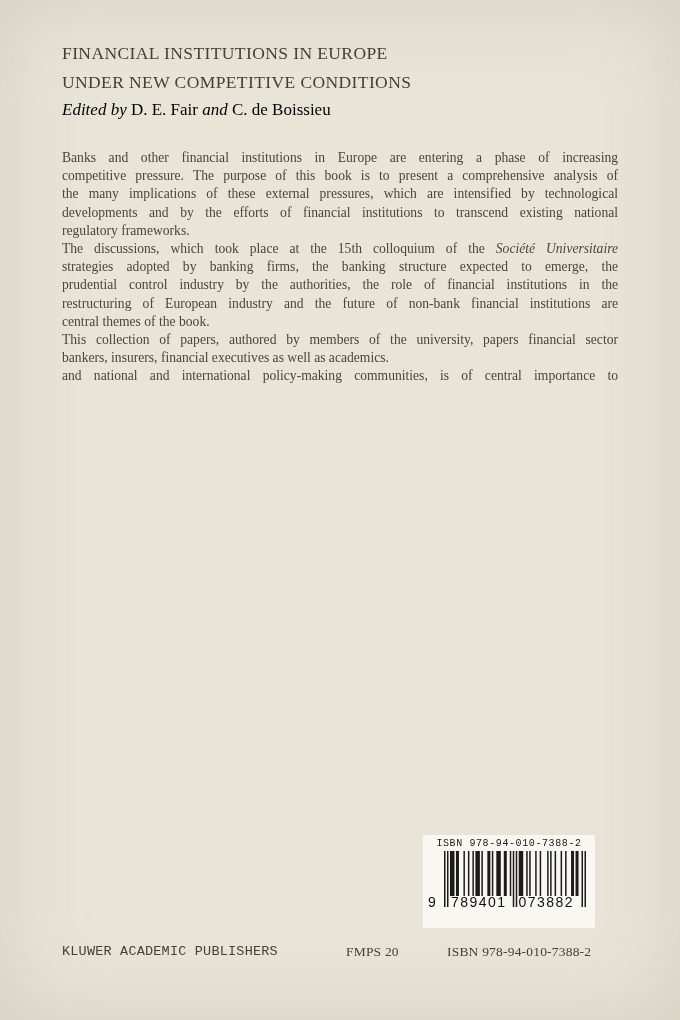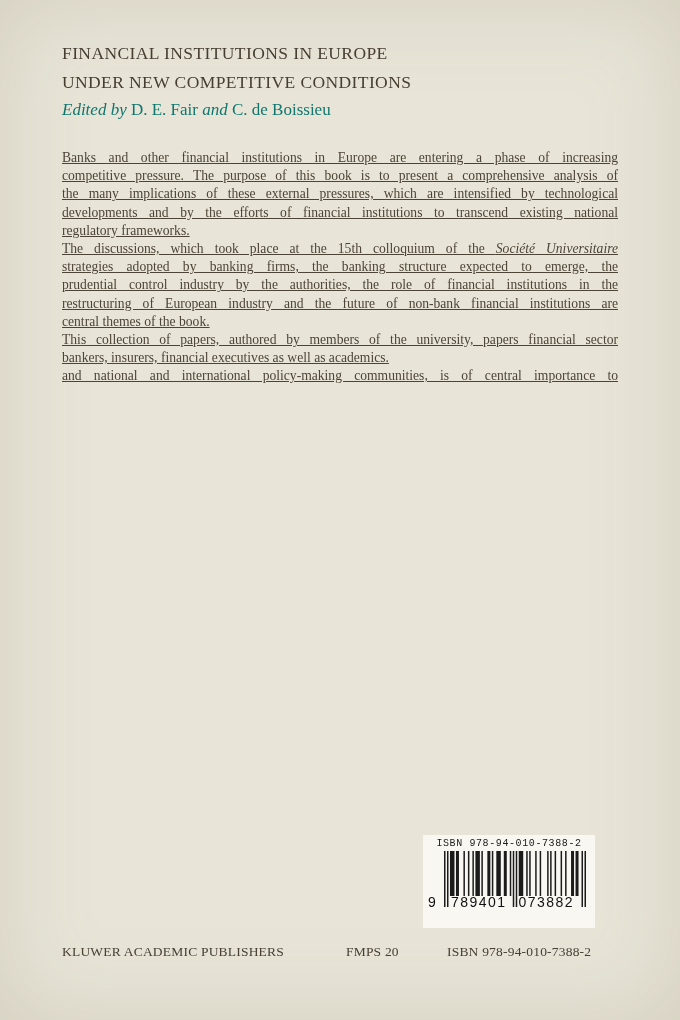--- a/index.html
+++ b/index.html
@@ -13,31 +13,30 @@
     overflow: hidden;
     box-shadow: inset 0 0 90px rgba(140,128,100,0.22);
   }
   .header { position: absolute; left: 62px; top: 39px; width: 560px; }
   .title-line {
     font-size: 17.5px;
     line-height: 28.5px;
     letter-spacing: 0.4px;
     color: #453e31;
   }
-  .byline { font-size: 17px; line-height: 28.5px; color: #0f766e; }
+  .byline { font-size: 17px; line-height: 28.5px; color: #000000; }
   .byline .it, .body-block .it { font-style: italic; }
 
   .body-block {
     position: absolute;
     left: 62px; top: 149px;
     width: 556px;
     font-size: 13.6px;
     line-height: 18.2px;
     color: #4c4436;
-    text-decoration: underline;
   }
   .body-block .line { text-align: justify; text-align-last: justify; }
   .body-block .line.last { text-align-last: left; }
 
   .barcode-box {
     position: absolute;
     left: 423px; top: 835px;
     width: 172px; height: 93px;
     background: #f8f7f2;
     box-sizing: border-box;
@@ -68,21 +67,21 @@
 
   .footer {
     position: absolute;
     left: 62px; top: 944px;
     width: 556px; height: 20px;
     font-size: 13.5px;
     letter-spacing: 0.2px;
     color: #474032;
   }
   .footer span { position: absolute; top: 0; white-space: nowrap; }
-  .footer .f-publisher { left: 0; }
+  .footer .f-publisher { left: 0; font-family: Liberation Mono, monospace; }
   .footer .f-code { left: 284px; }
   .footer .f-isbn { left: 385px; }
 </style>
 </head>
 <body>
 
 <div class="page" style="background: rgb(232, 229, 216);">
 
   <div class="header">
     <div class="title-line">FINANCIAL INSTITUTIONS IN EUROPE</div>

